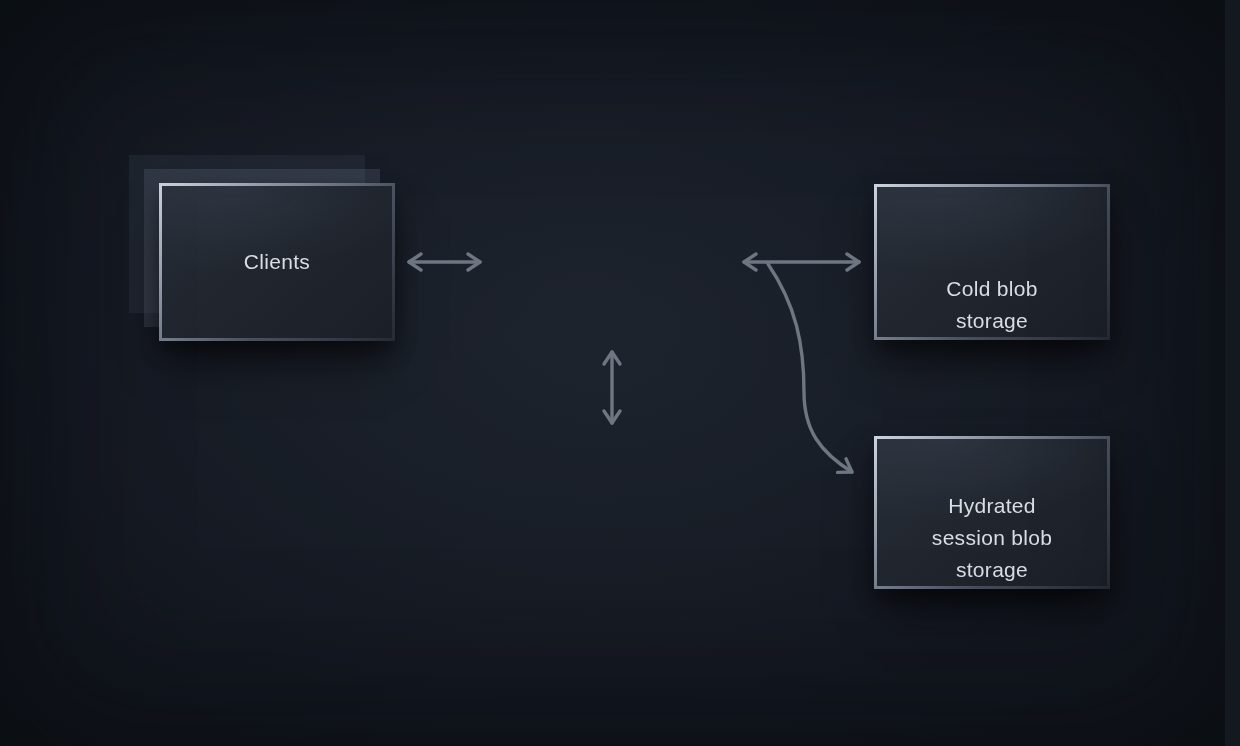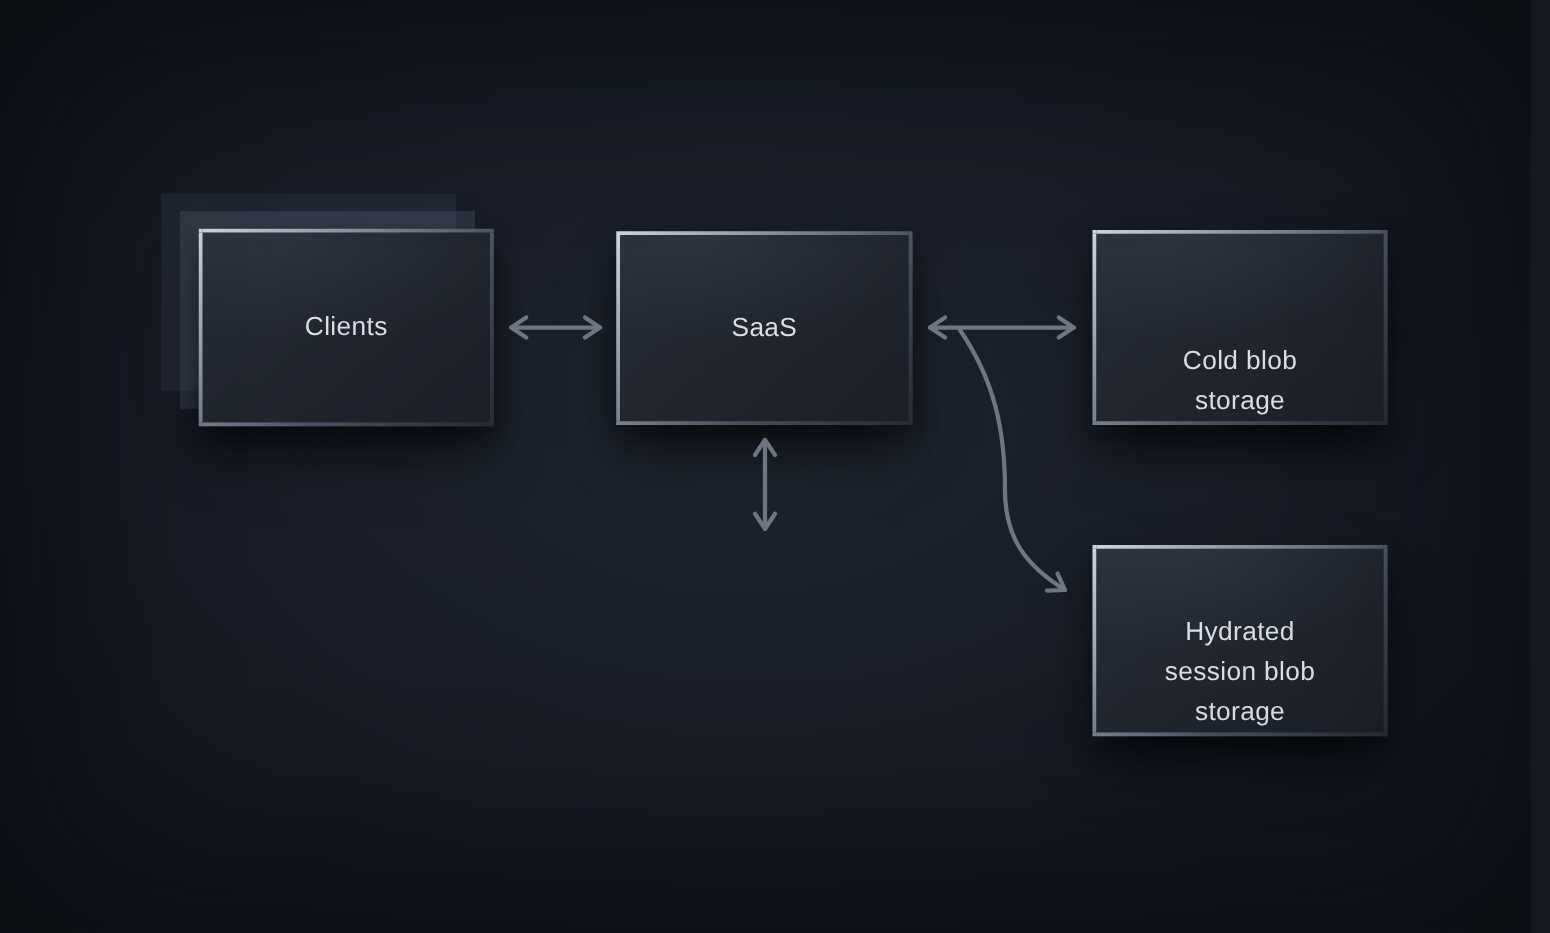--- a/index.html
+++ b/index.html
@@ -64,23 +64,20 @@
 
 <div class="stage">
 
   <div class="stack-card back"></div>
   <div class="stack-card mid"></div>
 
   <div class="node" style="left:159px; top:183px; width:236px; height:158px;">
     <span class="node-label">Clients</span>
   </div>
 
-  <div class="node" style="left:493px; top:185px; width:237px; height:155px;">
-    <span class="node-label">SaaS</span>
-  </div>
 
   <div class="node" style="left:874px; top:184px; width:236px; height:156px;align-items:flex-end;">
     <span class="node-label">Cold blob
 storage</span>
   </div>
 
 
   <div class="node" style="left:874px; top:436px; width:236px; height:153px;align-items:flex-end;">
     <span class="node-label">Hydrated
 session blob

